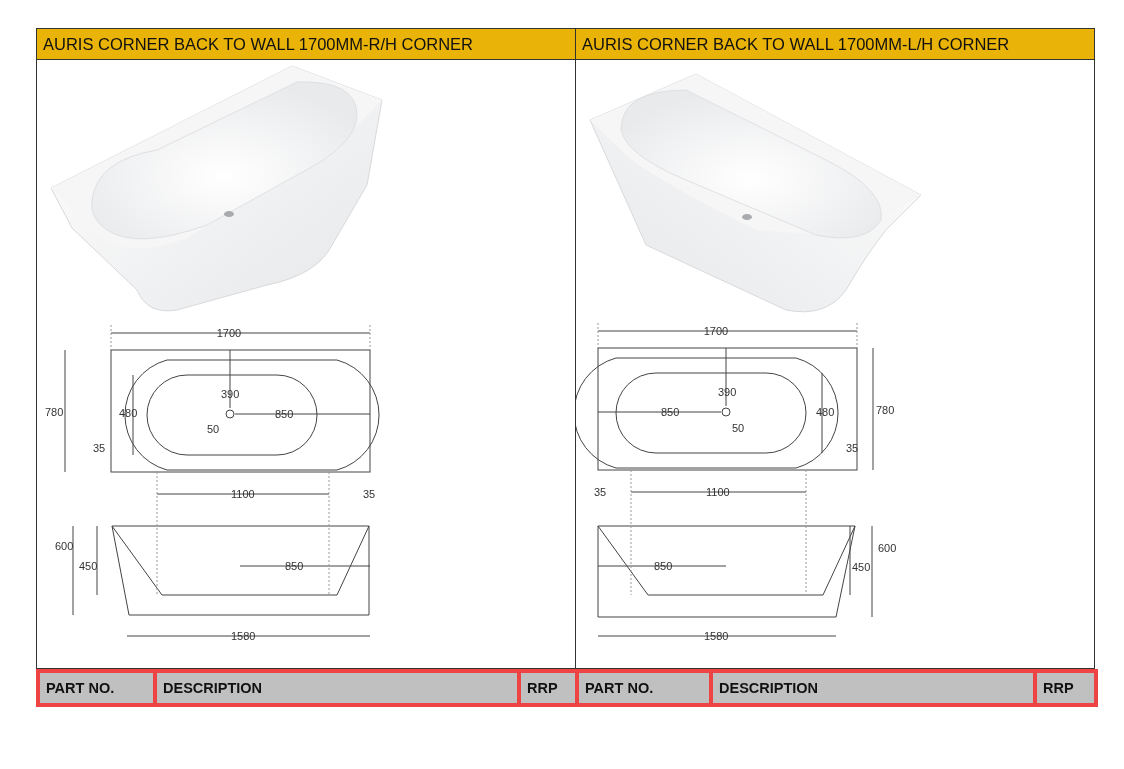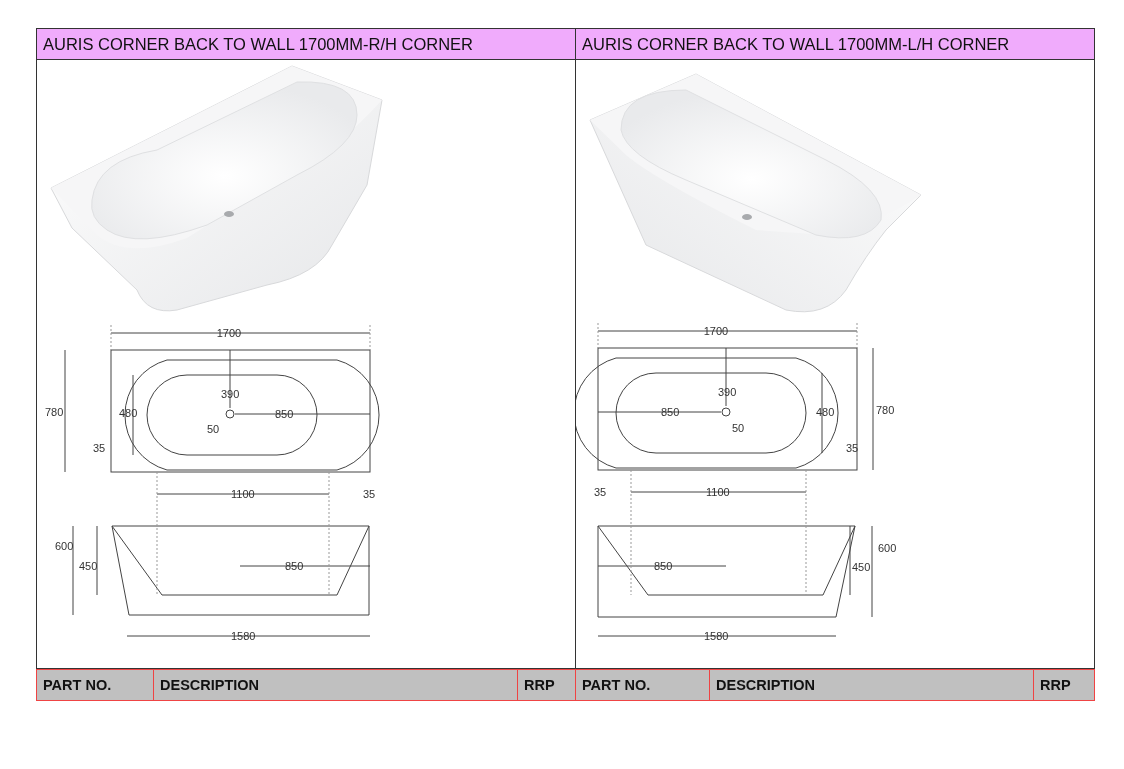--- a/index.html
+++ b/index.html
@@ -1,25 +1,25 @@
 <!DOCTYPE html>
 <html><head>
 <meta charset="utf-8">
 <style>
   html,body{margin:0;padding:0;background:#ffffff;}
   body{width:1124px;height:769px;position:relative;font-family:"Liberation Sans","DejaVu Sans",sans-serif;color:#111;overflow:hidden;}
   .sheet{position:absolute;left:36px;top:28px;width:1058px;}
   table.spec{border-collapse:collapse;width:1058px;table-layout:fixed;}
   table.spec td{border:1px solid #333;padding:4px;vertical-align:top;}
-  .title-cell{background:#f0abfc;height:30px;font-size:16.5px;padding:0 0 0 6px !important;line-height:30px;white-space:nowrap;}
+  .title-cell{background:#eab308;height:30px;font-size:16.5px;padding:0 0 0 6px !important;line-height:30px;white-space:nowrap;}
   .image-cell{height:600px;position:relative;background:#fff;}
   .photo{position:absolute;left:0;top:0;width:360px;height:262px;}
   .drawing{position:absolute;left:0;top:260px;width:360px;height:340px;}
   table.parts{border-collapse:collapse;width:100%;table-layout:fixed;}
-  table.parts td{border:1px solid #ef4444;font-size:14.5px;padding:4px 6px;vertical-align:top;}
+  table.parts td{border:4px solid #ef4444;font-size:14.5px;padding:4px 6px;vertical-align:top;}
   table.parts tr.head td{background:#c0c0c0;font-weight:bold;height:26px;line-height:26px;padding:2px 6px;}
   table.parts tr.row td{height:34px;line-height:19px;}
   .dim{font-family:"Liberation Sans","DejaVu Sans",sans-serif;font-size:11px;fill:#333;}
 </style>
 </head>
 <body>
 
 <div class="sheet">
 <table class="spec">
   <colgroup>

